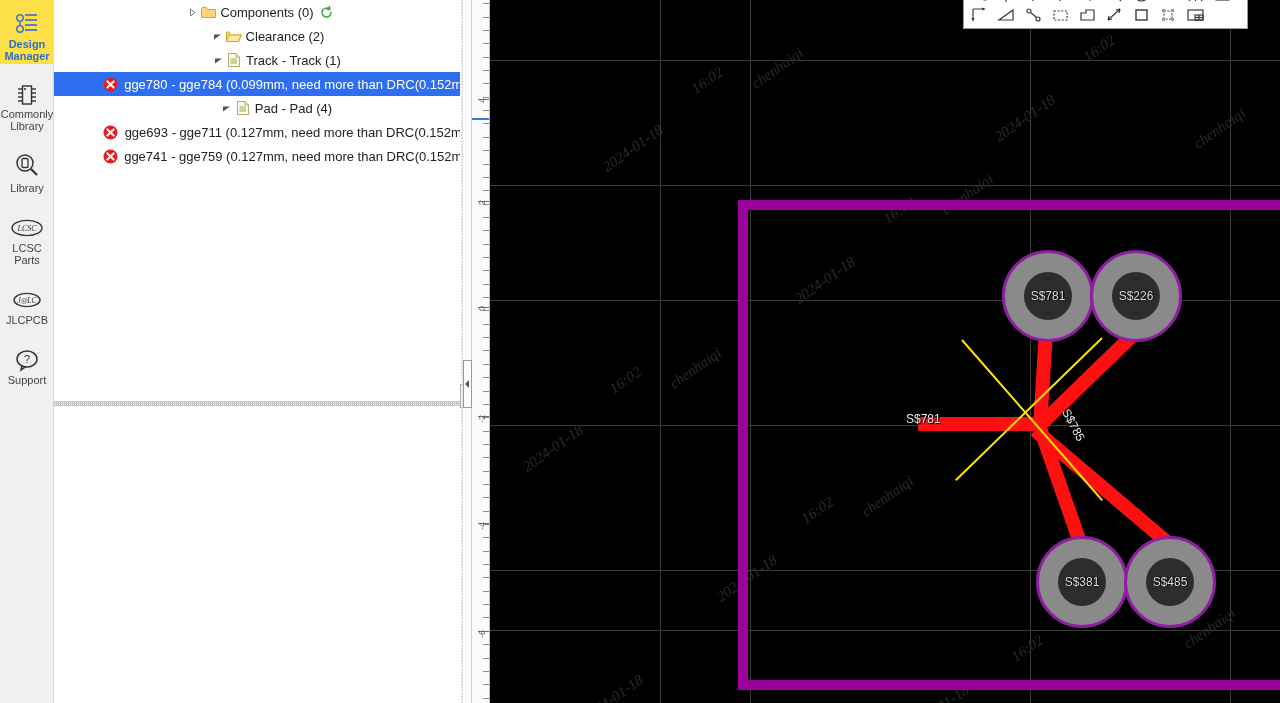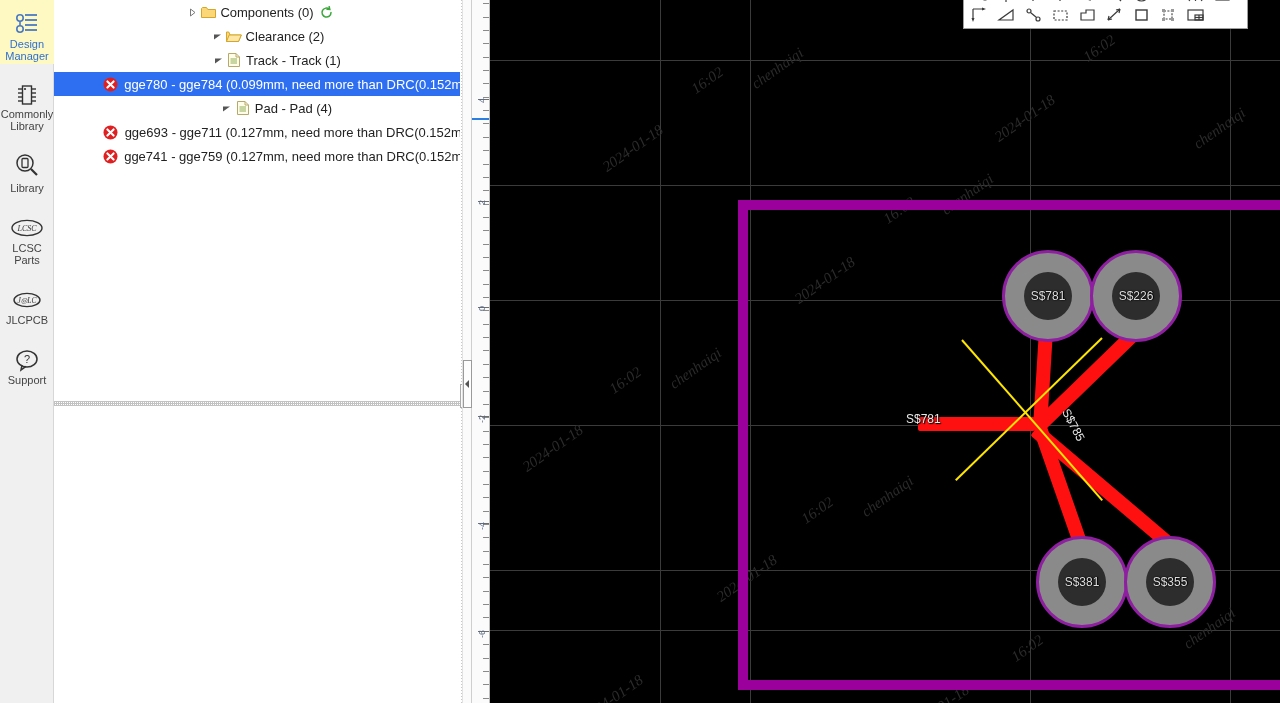--- a/index.html
+++ b/index.html
@@ -23,21 +23,21 @@
     border-right: 1px solid #d7d7d7;
     box-sizing: border-box;
   }
   .rail-item {
     width: 54px;
     display: flex; flex-direction: column;
     align-items: center; justify-content: flex-start;
     cursor: pointer;
     box-sizing: border-box;
   }
-  .rail-item.active { background: #fef9c3; }
+  .rail-item.active { background: #fde047; font-weight: bold; }
   .rail-icon {
     display: flex; align-items: center; justify-content: center;
     height: 34px; width: 40px;
   }
   .rail-label {
     font-size: 11px; line-height: 12px;
     text-align: center; color: #444;
     white-space: pre-line;
     padding-bottom: 2px;
   }
@@ -612,21 +612,21 @@
             <span class="pname">S$226</span>
           </div>
         </div>
         <div class="pad" style="left: 546px; top: 536px; width: 92px; height: 92px; border-color: rgb(142, 31, 160); background: rgb(138, 138, 138);">
           <div class="hole">
             <span class="pname">S$381</span>
           </div>
         </div>
         <div class="pad" style="left: 634px; top: 536px; width: 92px; height: 92px; border-color: rgb(142, 31, 160); background: rgb(138, 138, 138);">
           <div class="hole">
-            <span class="pname">S$355</span>
+            <span class="pname">S$485</span>
           </div>
         </div>
       </div>
     <div id="tlabel-layer">
         <div class="tlabel" style="left: 416px; top: 412px;">S$781</div>
         <div class="tlabel" style="left: 566px; top: 418px; transform: rotate(62deg);">S$785</div>
       </div>
   </div>
 
   <div id="mini-toolbar">

